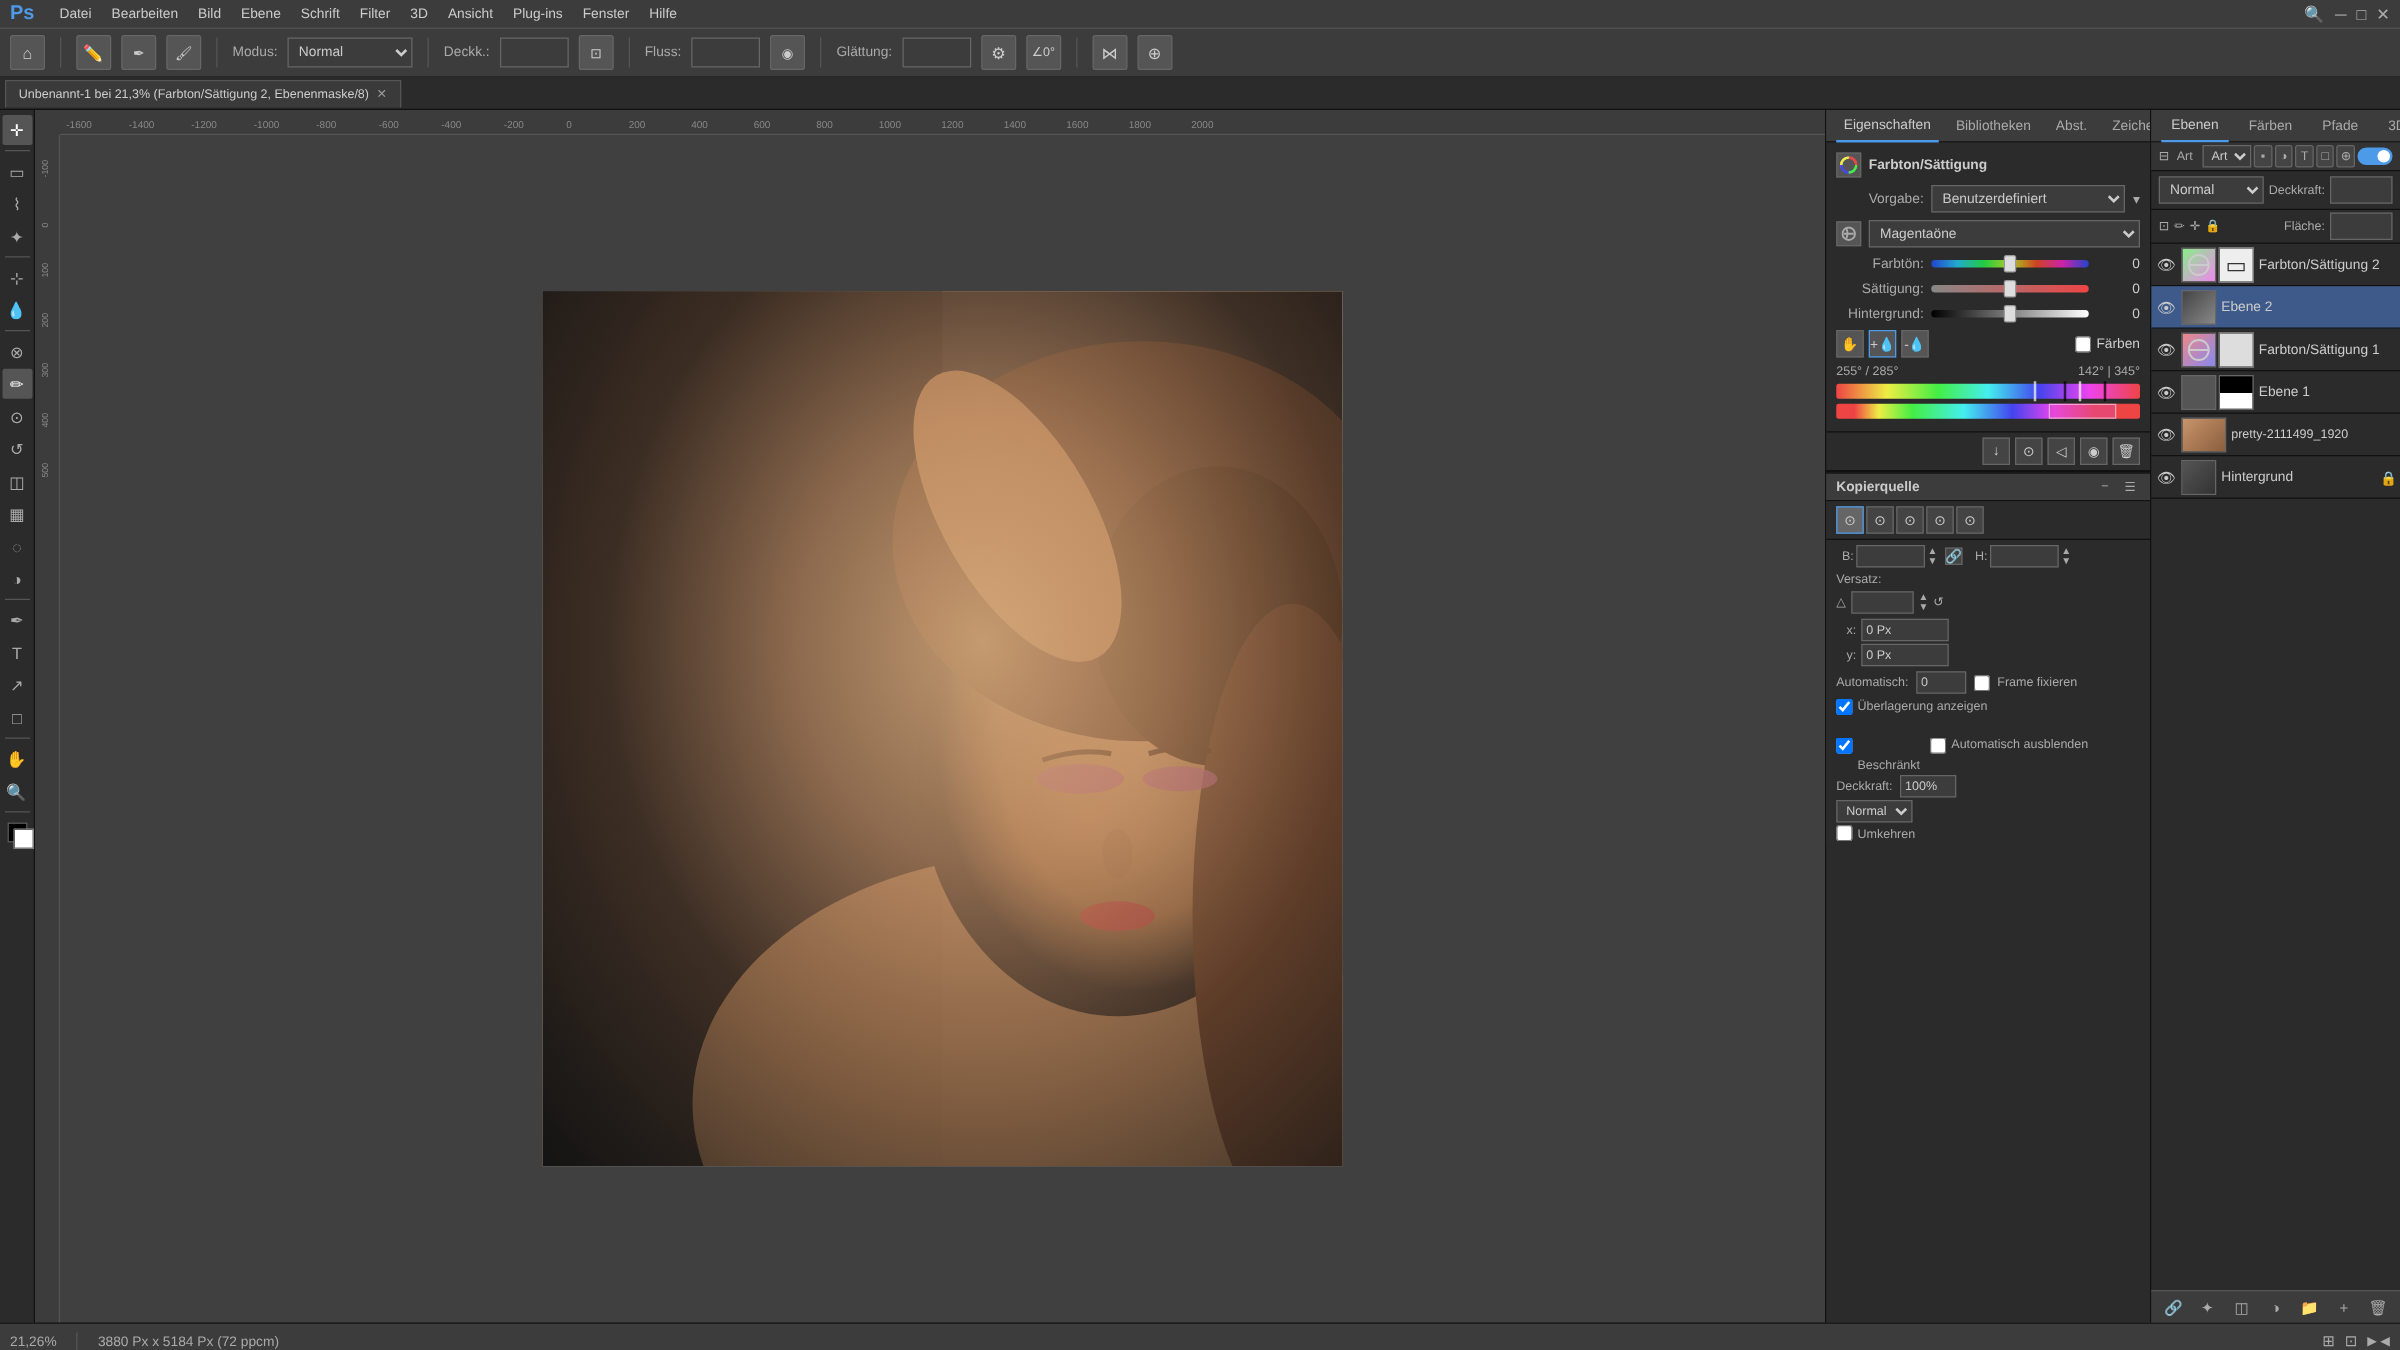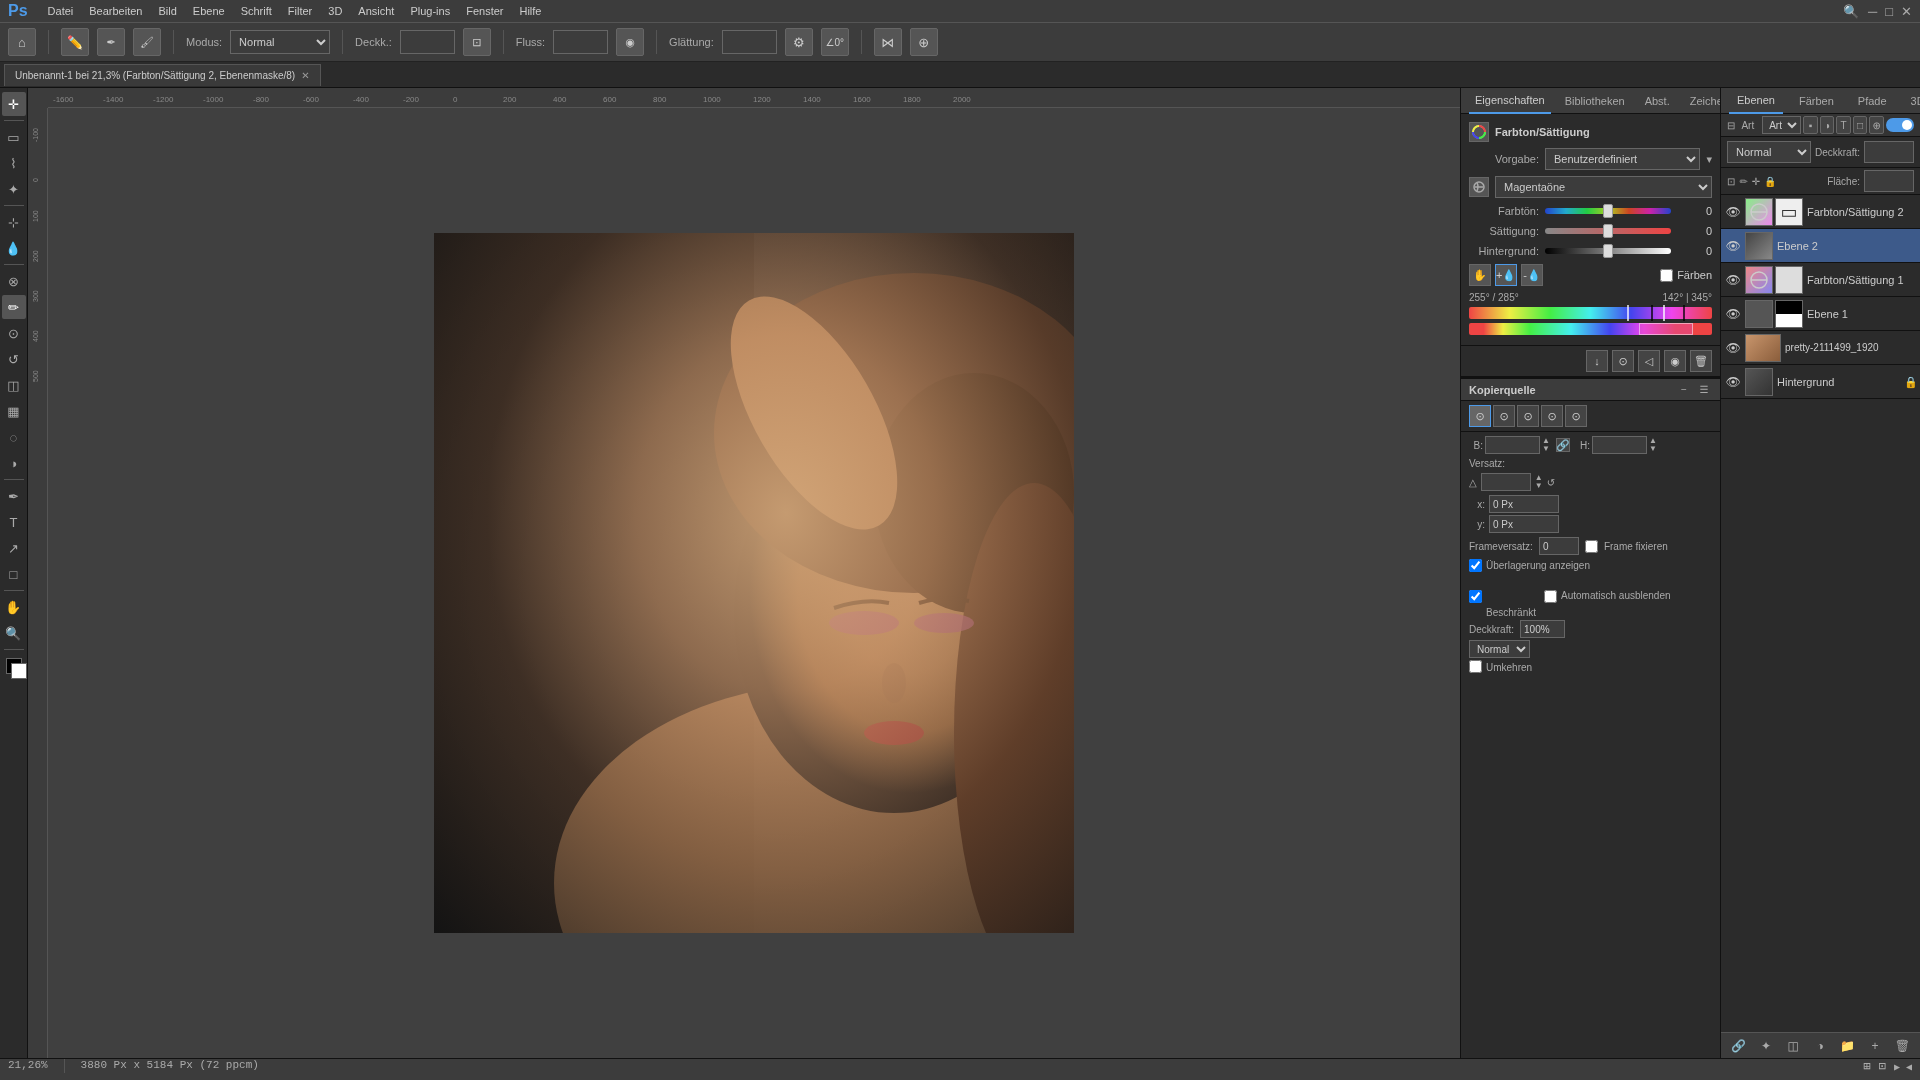--- a/index.html
+++ b/index.html
@@ -76,21 +76,21 @@
     
     .clone-panel { background: #2b2b2b; border-top: 1px solid #111; }
     .clone-panel-header { display: flex; align-items: center; background: #3c3c3c; height: 22px; padding: 0 8px; border-bottom: 1px solid #111; }
     .clone-icons-row { display: flex; align-items: center; gap: 2px; padding: 4px 8px; border-bottom: 1px solid #111; }
     .clone-icon { width: 22px; height: 22px; background: #444; border: 1px solid #666; display: flex; align-items: center; justify-content: center; cursor: pointer; color: #ccc; font-size: 11px; }
     .clone-fields { padding: 4px 8px; }
     .clone-field-input { background: #3c3c3c; border: 1px solid #666; color: #ccc; font-size: 10px; padding: 1px 3px; height: 18px; width: 55px; }
     .clone-blend-select { background: #3c3c3c; border: 1px solid #666; color: #ccc; font-size: 10px; padding: 1px 3px; height: 18px; }
 
     
-    .status-bar { display: flex; align-items: flex-start; background: #3c3c3c; height: 22px; padding: 0 8px; gap: 16px; border-top: 1px solid #111; font-size: 11px; color: #aaa; font-family: Liberation Mono, monospace; }
+    .status-bar { display: flex; align-items: flex-end; background: #3c3c3c; height: 22px; padding: 0 8px; gap: 16px; border-top: 1px solid #111; font-size: 11px; color: #aaa; }
     .status-sep { width: 1px; height: 14px; background: #555; }
 
     
     .right-panel-2 { width: 200px; background: #2b2b2b; border-left: 1px solid #111; display: flex; flex-direction: column; }
 
     
     ::-webkit-scrollbar { width: 8px; height: 8px; }
     ::-webkit-scrollbar-track { background: #2b2b2b; }
     ::-webkit-scrollbar-thumb { background: #555; border-radius: 4px; }
 
@@ -477,21 +477,21 @@
           <span style="font-size:10px; color:#aaa; width:16px; text-align:right;">x:</span>
           <input type="text" class="clone-field-input" style="width: 70px;" value="0 Px">
         </div>
 
         <div style="display:flex; align-items:center; gap:4px; margin-bottom:4px;">
           <span style="font-size:10px; color:#aaa; width:16px; text-align:right;">y:</span>
           <input type="text" class="clone-field-input" style="width: 70px;" value="0 Px">
         </div>
 
         <div style="display:flex; align-items:center; gap:6px; margin-bottom:4px;">
-          <span style="font-size:10px; color:#aaa;">Frameversatz:</span>
+          <span style="font-size:10px; color:#aaa;">Automatisch:</span>
           <input type="text" class="clone-field-input" style="width: 40px;" value="0">
           <input type="checkbox" id="frameLock" style="">
           <label for="frameLock" style="font-size:10px; color:#aaa;">Frame fixieren</label>
         </div>
 
         <div style="display:flex; align-items:center; gap:4px; margin-bottom:2px;">
           <input type="checkbox" id="overlayCb" checked="" style="">
           <label for="overlayCb" style="font-size:10px; color:#aaa;">Überlagerung anzeigen</label>
         </div>
 

